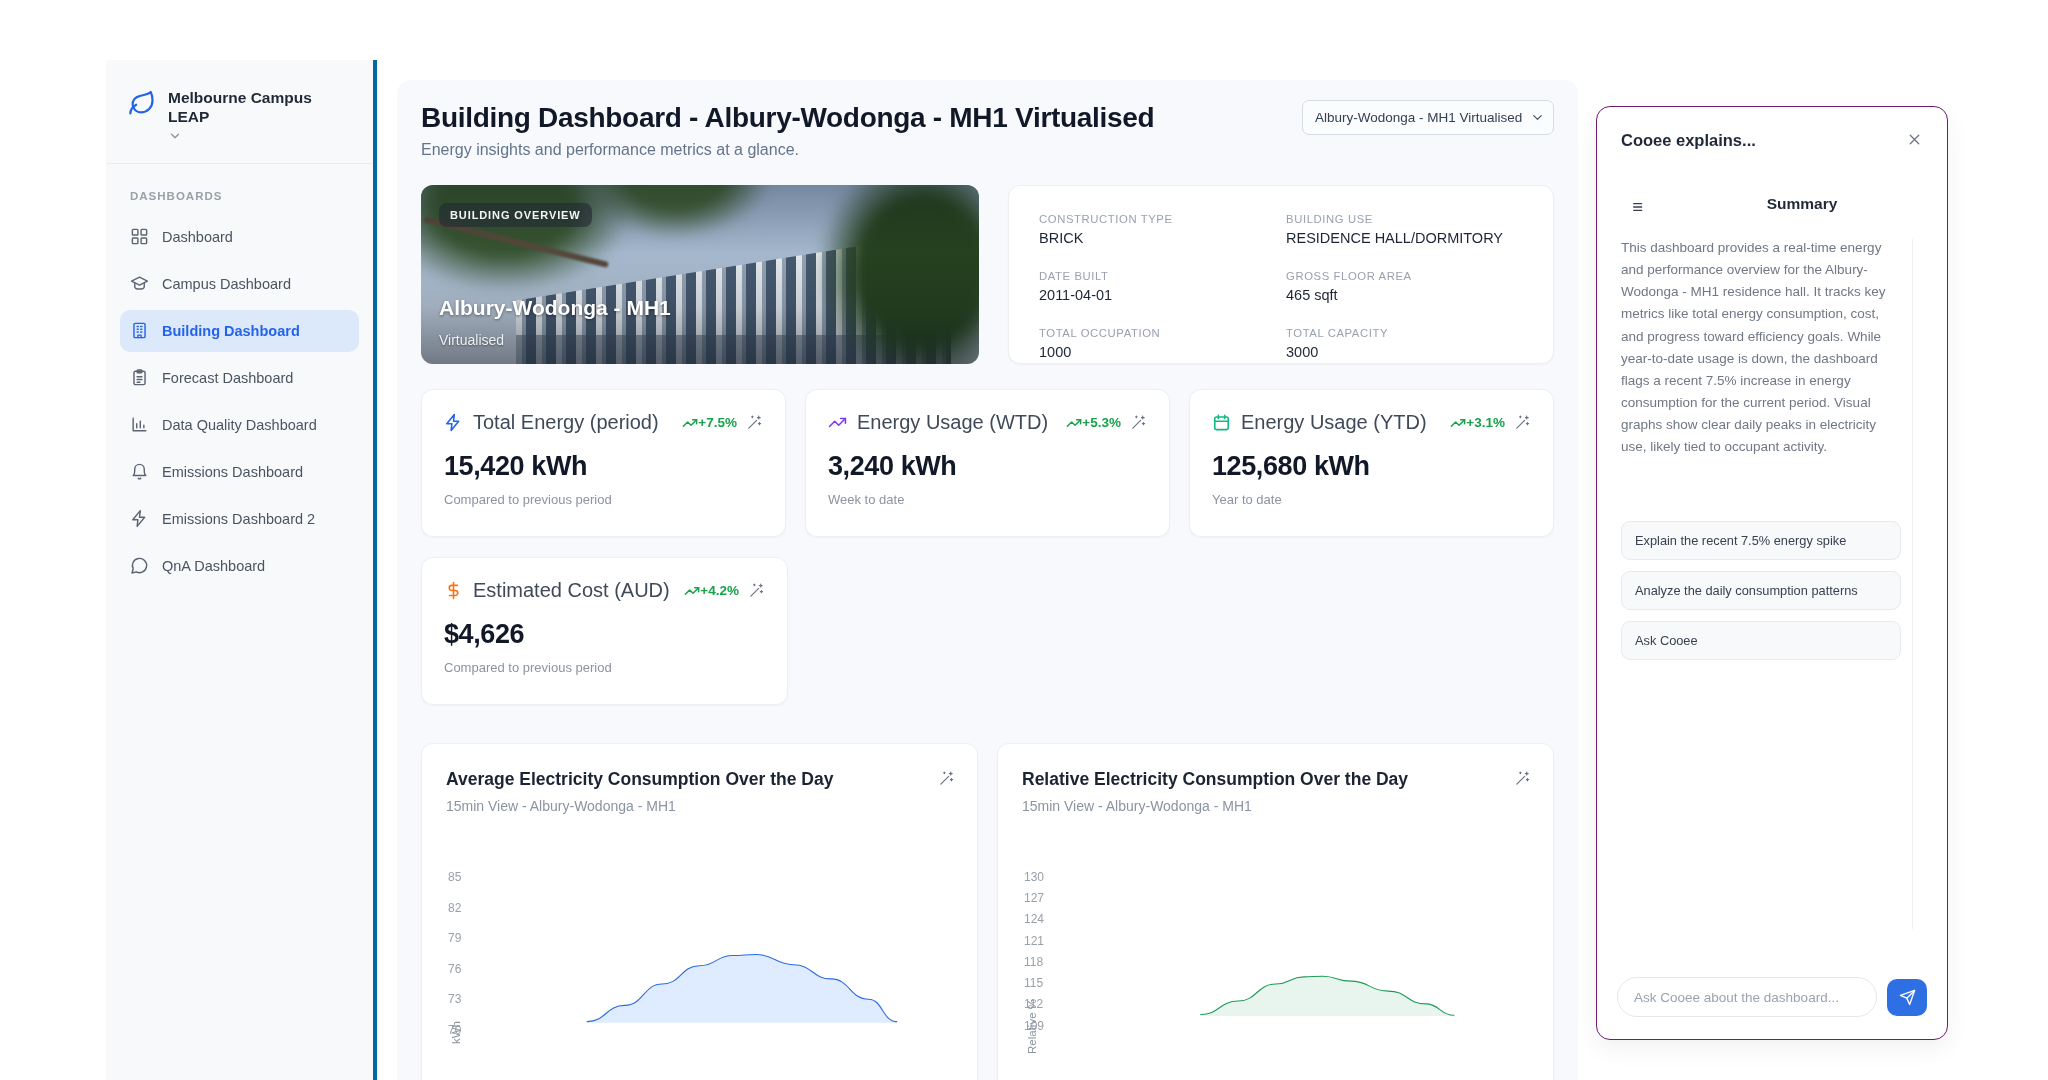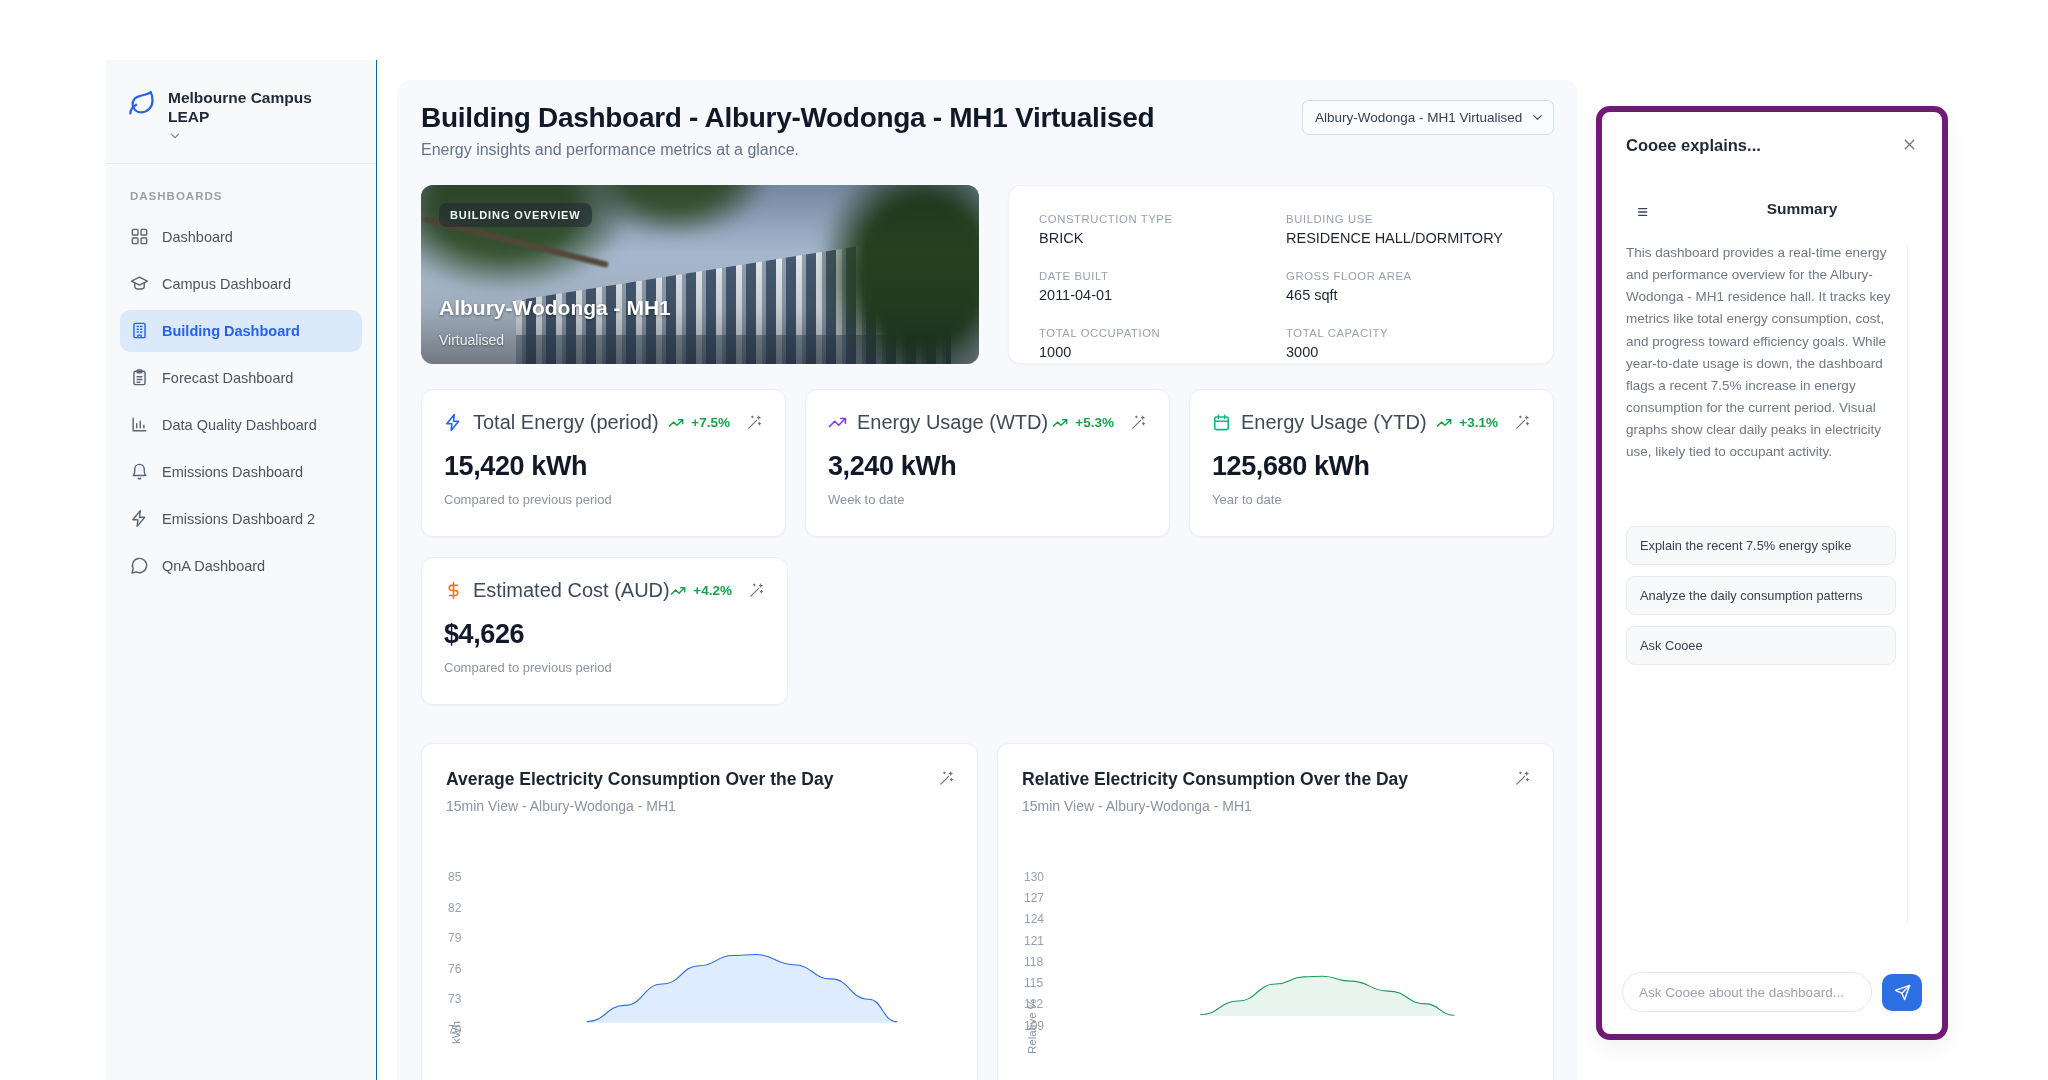--- a/index.html
+++ b/index.html
@@ -2,21 +2,21 @@
 <html><head>
 <meta charset="utf-8">
 <style>
   * { margin:0; padding:0; box-sizing:border-box; }
   html,body { width:2048px; height:1080px; overflow:hidden; background:#ffffff;
     font-family:"Liberation Sans", sans-serif; color:#1f2937; }
   .page { position:relative; width:2048px; height:1080px; }
 
   
   .sidebar { position:absolute; left:106px; top:60px; width:271px; height:1020px;
-    background:#f8f9fb; border-right:1px solid #0369a1; }
+    background:#f8f9fb; border-right:4px solid #0369a1; }
   .logo-row { display:flex; align-items:flex-start; gap:12px; padding:28px 22px 6px 22px; }
   .logo-ic { width:28px; height:28px; color:#2563eb; flex:none; margin-top:1px; }
   .logo-title { font-size:15.5px; font-weight:700; color:#1f2937; line-height:1.25; }
   .logo-chev { width:14px; height:14px; color:#8b94a1; display:block; margin-top:2px; }
   .side-divider { border-top:1px solid #e9ecef; margin-top:14px; }
   .section-label { margin:26px 0 0 24px; font-size:11.5px; font-weight:600; letter-spacing:1px; color:#9aa1ab; }
   .nav { margin-top:14px; }
   .nav-item { display:flex; align-items:center; gap:13px; height:42px; margin:0 14px 5px 14px;
     padding:0 10px; border-radius:10px; font-size:14.5px; color:#4a5562; cursor:pointer; }
   .nav-item svg { width:19px; height:19px; flex:none; color:#5b6472; }
@@ -65,21 +65,21 @@
   .info-label { font-size:11.3px; font-weight:400; letter-spacing:.6px; color:#98a1ad; }
   .info-value { margin-top:5px; font-size:14.5px; font-weight:400; color:#1d2633; }
 
   
   .metrics-grid { display:grid; grid-template-columns:repeat(3,1fr); gap:19px; margin-top:25px; }
   .metric-card { height:148px; padding:21px 22px; position:relative; }
   .cost-row { margin-top:20px; width:367px; }
   .m-top { display:flex; align-items:center; }
   .m-ic { width:19px; height:19px; margin-right:10px; flex:none; }
   .m-label { font-size:20px; color:#3f4a59; font-weight:500; }
-  .m-right { margin-left:auto; display:flex; align-items:center; gap:7px; }
+  .m-right { margin-left:auto; display:flex; align-items:center; }
   .delta-ic { width:16px; height:16px; color:#16a34a; }
   .m-delta { font-size:13.5px; font-weight:600; color:#16a34a; }
   .sparkle-btn { width:17px; height:17px; color:#6b7280; margin-left:9px; cursor:pointer; }
   .m-value { margin-top:17px; font-size:27px; font-weight:800; color:#111827; letter-spacing:-0.4px; }
   .m-caption { margin-top:10px; font-size:13px; color:#8b94a1; }
   .ic-blue { color:#2563eb; } .ic-purple { color:#7c3aed; } .ic-green { color:#10b981; } .ic-orange { color:#f97316; }
 
   
   .charts-grid { display:grid; grid-template-columns:repeat(2,1fr); gap:19px; margin-top:38px; }
   .chart-card { height:400px; position:relative; padding:25px 24px; overflow:hidden; }
@@ -87,21 +87,21 @@
   .chart-subtitle { margin-top:8px; font-size:14px; color:#8b94a1; }
   .chart-sparkle { position:absolute; right:22px; top:26px; }
   .yticks { position:absolute; left:26px; width:34px; font-size:12px; color:#98a0aa; }
   .yticks .tick { display:flex; align-items:center; }
   .ylab { position:absolute; left:28px; font-size:11.5px; color:#8b94a1; transform:rotate(-90deg); transform-origin:left top; white-space:nowrap; }
   .plot { position:absolute; left:62px; right:24px; top:120px; height:240px; }
   .plot svg { width:100%; height:100%; display:block; }
 
   
   .cooee { position:absolute; left:1596px; top:106px; width:352px; height:934px; background:#ffffff;
-    border:6px solid #701a75; border-radius:14px; box-shadow:0 8px 24px rgba(15,23,42,.06); }
+    border:1px solid #701a75; border-radius:14px; box-shadow:0 8px 24px rgba(15,23,42,.06); }
   .cooee-title { position:absolute; left:24px; top:24px; font-size:16.5px; font-weight:600; color:#1f2937; }
   .cooee-close { position:absolute; right:24px; top:24px; width:17px; height:17px; color:#6b7280; cursor:pointer; }
   .cooee-toolbar { position:absolute; left:0; right:0; top:88px; height:26px; }
   .cooee-menu { position:absolute; left:34px; top:4px; width:16px; height:16px; color:#374151; cursor:pointer; }
   .cooee-heading { text-align:center; padding-left:60px; font-size:15.5px; font-weight:700; color:#1f2937; }
   .cooee-text { position:absolute; left:24px; right:46px; top:130px; font-size:13.5px; line-height:1.64; color:#6f7884; }
   .cooee-btns { position:absolute; left:24px; right:46px; top:414px; display:flex; flex-direction:column; gap:11px; }
   .cooee-btn { background:#f8f9fb; border:1px solid #e7eaee; border-radius:9px; padding:11px 13px;
     font-size:12.8px; color:#374151; text-align:left; cursor:pointer; font-family:"Liberation Sans",sans-serif; }
   .scroll-track { position:absolute; right:34px; top:132px; bottom:110px; width:1px; background:#eef1f4; }

